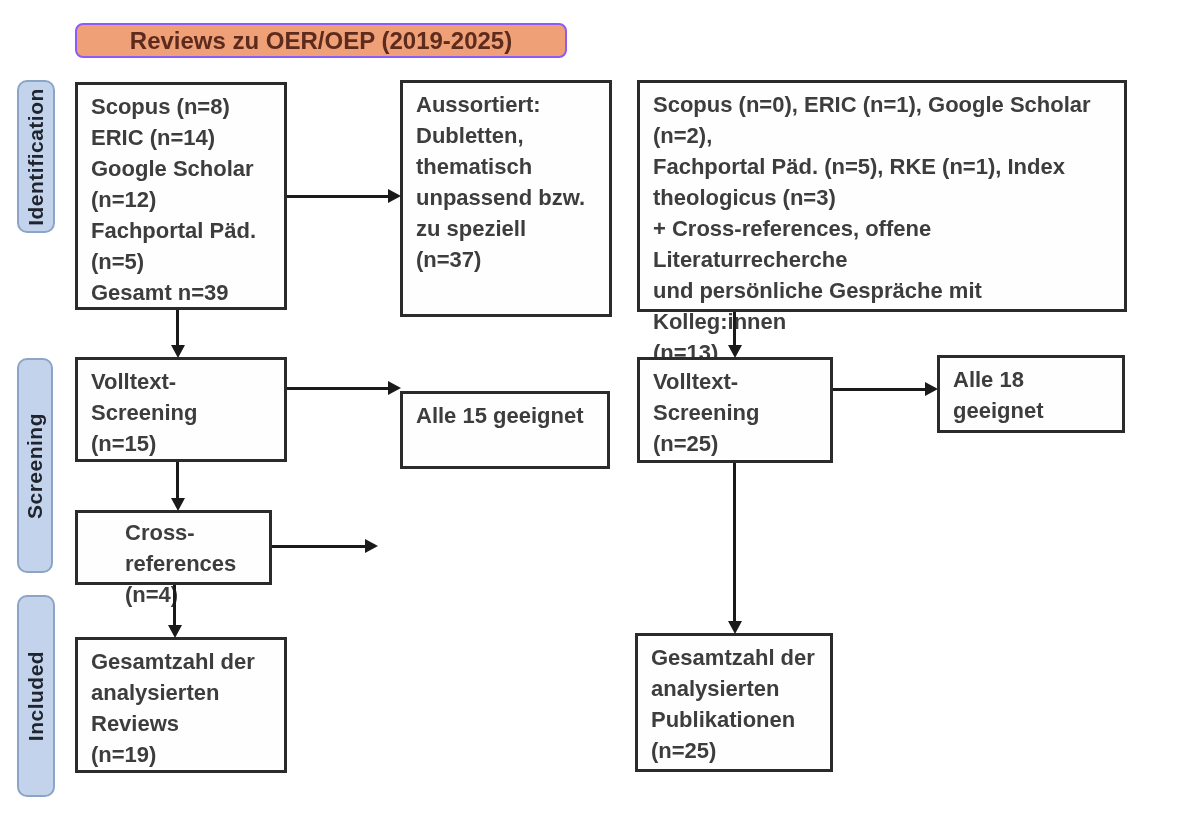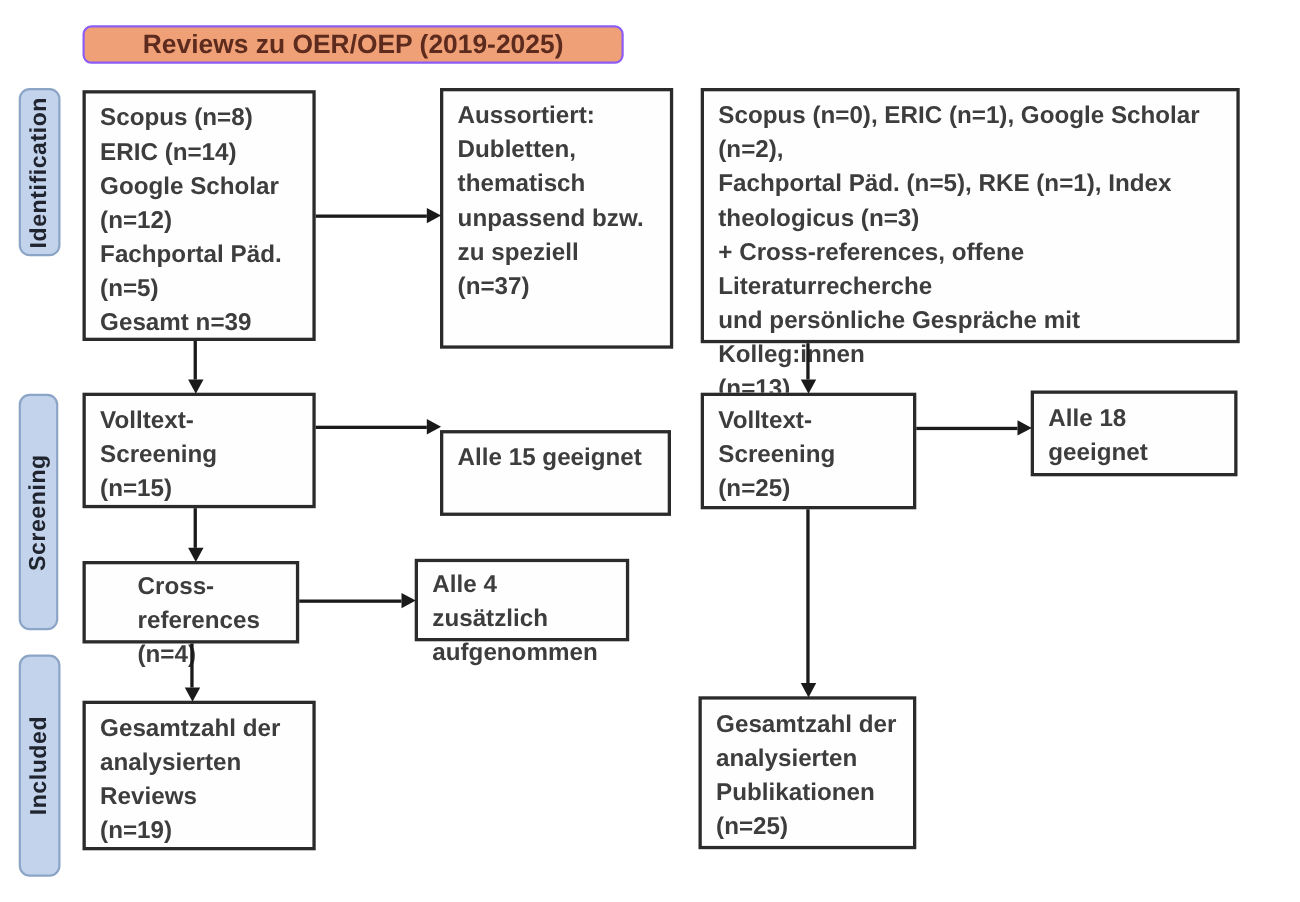--- a/index.html
+++ b/index.html
@@ -131,24 +131,20 @@
 (n=25)</div>
   </div>
   <div class="node" style="left:937px; top:355px; width:188px; height:78px;">
     <div class="btxt">Alle 18 geeignet</div>
   </div>
 
   <div class="node" style="left:75px; top:510px; width:197px; height:75px;padding-left:34px;">
     <div class="btxt" style="padding-top:4px;">Cross-references
 (n=4)</div>
   </div>
-  <div class="node" style="left:377px; top:508px; width:195px; height:75px;">
-    <div class="btxt" style="padding-top:4px;">Alle 4 zusätzlich
-aufgenommen</div>
-  </div>
 
   <div class="node" style="left:75px; top:637px; width:212px; height:136px;">
     <div class="btxt">Gesamtzahl der
 analysierten
 Reviews
 (n=19)</div>
   </div>
   <div class="node" style="left:635px; top:633px; width:198px; height:139px;">
     <div class="btxt">Gesamtzahl der
 analysierten

